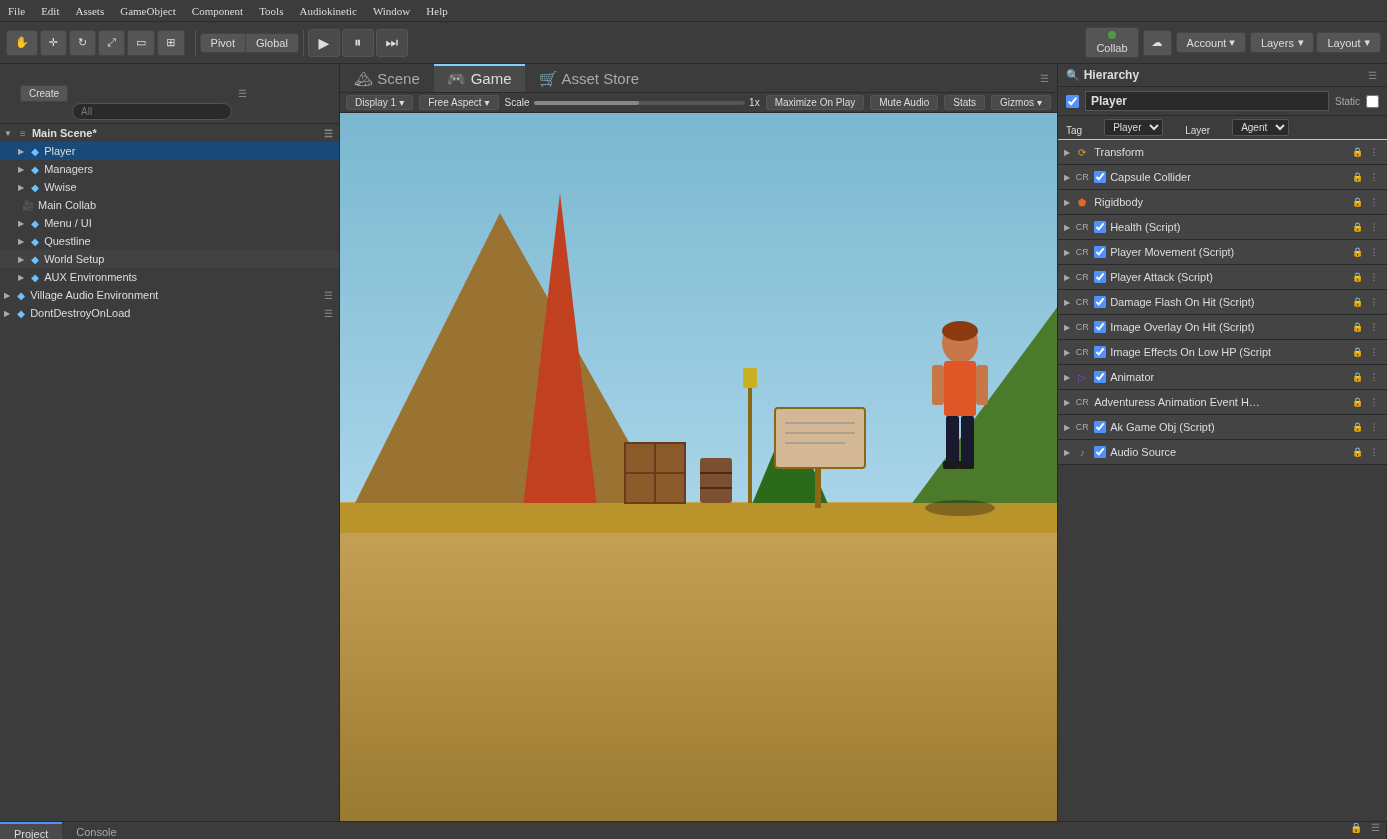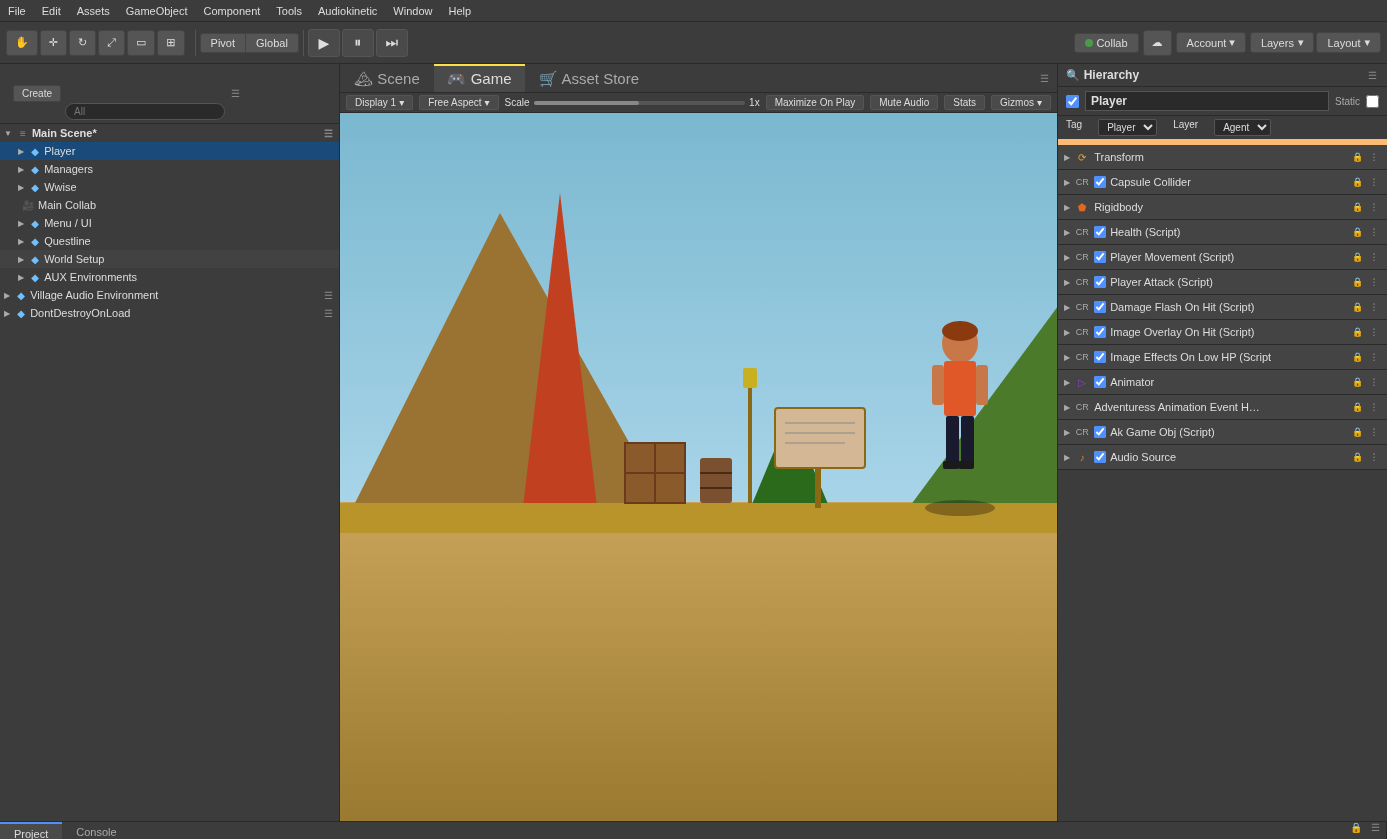--- a/index.html
+++ b/index.html
@@ -1,83 +1,83 @@
 <!DOCTYPE html>
 <html><head>
   <meta charset="utf-8">
   <style>
     * { margin: 0; padding: 0; box-sizing: border-box; }
     body { font-family: 'Segoe UI', Arial, sans-serif; font-size: 11px; background: #3c3c3c; color: #ddd; overflow: hidden; width: 1387px; height: 839px; }
 
     
     #menu-bar { display: flex; align-items: center; background: #3c3c3c; height: 22px; border-bottom: 1px solid #2a2a2a; }
-    #menu-bar span { padding: 2px 8px; color: #ddd; cursor: pointer; font-size: 11px; }
+    #menu-bar span { padding: 2px 8px; color: #ddd; cursor: pointer; font-size: 11px; font-family: Liberation Serif, serif; }
 
     
     #toolbar { display: flex; align-items: center; background: #3c3c3c; height: 42px; border-bottom: 1px solid #2a2a2a; padding: 0 6px; gap: 4px; }
     .toolbar-btn { background: #555; border: 1px solid #444; color: #ddd; padding: 4px 8px; font-size: 11px; cursor: pointer; border-radius: 3px; height: 26px; display: flex; align-items: center; gap: 3px; }
     .toolbar-group { display: flex; gap: 2px; margin-right: 6px; }
     .play-btn { background: #4a4a4a; border: 1px solid #555; color: #ddd; width: 32px; height: 28px; border-radius: 3px; cursor: pointer; display: flex; align-items: center; justify-content: center; font-size: 14px; }
     .pivot-global { display: flex; gap: 0; }
     .pivot-global .tb-seg { background: #555; border: 1px solid #444; padding: 3px 10px; font-size: 11px; color: #ddd; cursor: pointer; }
     .pivot-global .tb-seg:first-child { border-radius: 3px 0 0 3px; border-right: none; }
     .pivot-global .tb-seg:last-child { border-radius: 0 3px 3px 0; }
-    .collab-btn { background: #555; border: 1px solid #444; border-radius: 3px; padding: 3px 10px; font-size: 11px; color: #ddd; cursor: pointer; display: flex; align-items: center; gap: 3px; }
+    .collab-btn { background: #555; border: 1px solid #444; border-radius: 3px; padding: 3px 10px; font-size: 11px; color: #ddd; cursor: pointer; display: flex; align-items: center; gap: 3px; flex-direction: column; }
     .account-btn { background: #555; border: 1px solid #444; border-radius: 3px; padding: 3px 10px; font-size: 11px; color: #ddd; cursor: pointer; display: flex; align-items: center; gap: 3px; }
     .layers-layout { display: flex; gap: 2px; }
     .dropdown-btn { background: #555; border: 1px solid #444; border-radius: 3px; padding: 3px 10px; font-size: 11px; color: #ddd; cursor: pointer; display: flex; align-items: center; gap: 4px; }
 
     
     #main-layout { display: flex; height: calc(839px - 22px - 42px - 18px); }
 
     
     #hierarchy { width: 340px; background: #3c3c3c; border-right: 1px solid #2a2a2a; display: flex; flex-direction: column; }
     .panel-header-tabs { display: flex; gap: 0; }
     .panel-tab { padding: 4px 12px; font-size: 11px; cursor: pointer; border-top: 1px solid #555; background: #4a4a4a; color: #aaa; }
     .panel-tab.active { background: #3c3c3c; color: #ddd; border-top: 2px solid #4d90fe; }
-    .hierarchy-toolbar { display: flex; align-items: center; padding: 3px 13px; gap: 4px; border-bottom: 1px solid #2a2a2a; }
+    .hierarchy-toolbar { display: flex; align-items: center; padding: 3px 20px; gap: 4px; border-bottom: 1px solid #2a2a2a; }
     .hier-create-btn { background: #555; border: 1px solid #444; border-radius: 2px; padding: 2px 8px; font-size: 10px; color: #ddd; cursor: pointer; }
     .hier-search { background: #2a2a2a; border: 1px solid #555; border-radius: 10px; padding: 2px 8px; font-size: 10px; color: #ddd; width: 160px; margin-top: 36px; }
     .hierarchy-content { flex: 1; overflow-y: auto; }
     .hier-item { padding: 2px 4px; cursor: pointer; display: flex; align-items: center; gap: 2px; }
     .hier-item.selected { background: #1a4a7a; }
     .hier-item.scene-root { font-weight: bold; font-size: 11px; }
     .hier-indent-1 { padding-left: 18px; }
     .tri { display: inline-block; font-size: 8px; margin-right: 2px; color: #aaa; }
     .hier-icon { width: 14px; height: 14px; display: inline-flex; align-items: center; justify-content: center; font-size: 10px; }
     .scene-icon { color: #888; }
     .go-icon { color: #70c0ff; }
     .cam-icon { color: #aaa; }
 
     
     #center-panel { flex: 1; display: flex; flex-direction: column; }
     .viewport-tabs { display: flex; background: #3c3c3c; border-bottom: 1px solid #2a2a2a; align-items: center; }
     .view-tab { padding: 4px 14px; font-size: 15px; cursor: pointer; color: #aaa; border-top: 1px solid transparent; }
-    .view-tab.active { background: #4a4a4a; color: #ddd; border-top: 2px solid #fde047; }
+    .view-tab.active { background: #4a4a4a; color: #ddd; border-top: 2px solid #7dd3fc; }
     .viewport-toolbar { display: flex; align-items: center; background: #3c3c3c; border-bottom: 1px solid #2a2a2a; padding: 2px 6px; gap: 6px; font-size: 10px; }
     .vt-item { background: #4a4a4a; border: 1px solid #555; padding: 1px 8px; border-radius: 2px; cursor: pointer; display: flex; align-items: center; gap: 3px; font-size: 10px; color: #ddd; justify-content: flex-end; }
     .vt-scale { display: flex; align-items: center; gap: 4px; flex: 1; }
     .vt-scale-bar { flex: 1; height: 4px; background: #555; border-radius: 2px; position: relative; }
     .vt-scale-fill { width: 50%; height: 100%; background: #888; border-radius: 2px; }
     .viewport-game { flex: 1; background: #1a1a1a; position: relative; overflow: hidden; }
     .game-bg { width: 100%; height: 100%; background: linear-gradient(180deg, #6bb5d4 0%, #87ceeb 30%, #c8a96a 60%, #a08040 100%); position: relative; }
 
     
     .scene-ground { position: absolute; bottom: 0; left: 0; right: 0; height: 45%; background: linear-gradient(180deg, #c8a45a 0%, #9a7a30 100%); }
     .scene-sky { position: absolute; top: 0; left: 0; right: 0; height: 55%; background: linear-gradient(180deg, #7ab8d0 0%, #a8d4e8 100%); }
 
     
     #inspector { width: 330px; background: #3c3c3c; border-left: 1px solid #2a2a2a; display: flex; flex-direction: column; overflow: hidden; }
     .inspector-header { display: flex; align-items: center; padding: 4px 8px; border-bottom: 1px solid #2a2a2a; background: #3c3c3c; }
     .inspector-title { font-weight: bold; font-size: 12px; flex: 1; }
     .inspector-obj-bar { display: flex; align-items: center; padding: 4px 8px; border-bottom: 1px solid #2a2a2a; gap: 6px; }
     .obj-checkbox { width: 13px; height: 13px; accent-color: #4d90fe; }
     .obj-name { font-size: 12px; font-weight: bold; flex: 1; background: #2a2a2a; border: 1px solid #555; padding: 2px 5px; color: #ddd; }
     .static-label { font-size: 10px; color: #aaa; }
-    .tag-layer-bar { display: flex; align-items: flex-start; padding: 3px 8px; gap: 16px; border-bottom: 6px solid #fdba74; font-size: 10px; }
+    .tag-layer-bar { display: flex; align-items: flex-end; padding: 3px 8px; gap: 22px; border-bottom: 1px solid #fdba74; font-size: 10px; }
     .tag-select { background: #2a2a2a; border: 1px solid #555; color: #ddd; font-size: 10px; padding: 1px 4px; border-radius: 2px; cursor: pointer; }
     .inspector-content { flex: 1; overflow-y: auto; }
     .component-row { border-bottom: 1px solid #2a2a2a; }
     .component-header { display: flex; align-items: center; padding: 4px 6px; background: #444; cursor: pointer; gap: 4px; }
     .comp-tri { font-size: 8px; color: #aaa; }
     .comp-icon { width: 16px; height: 16px; display: flex; align-items: center; justify-content: center; font-size: 10px; }
     .comp-checkbox { width: 12px; height: 12px; accent-color: #4d90fe; }
     .comp-name { flex: 1; font-size: 11px; color: #ddd; }
     .comp-icons { display: flex; gap: 2px; }
     .comp-icon-btn { width: 14px; height: 14px; display: flex; align-items: center; justify-content: center; font-size: 9px; color: #aaa; cursor: pointer; }

